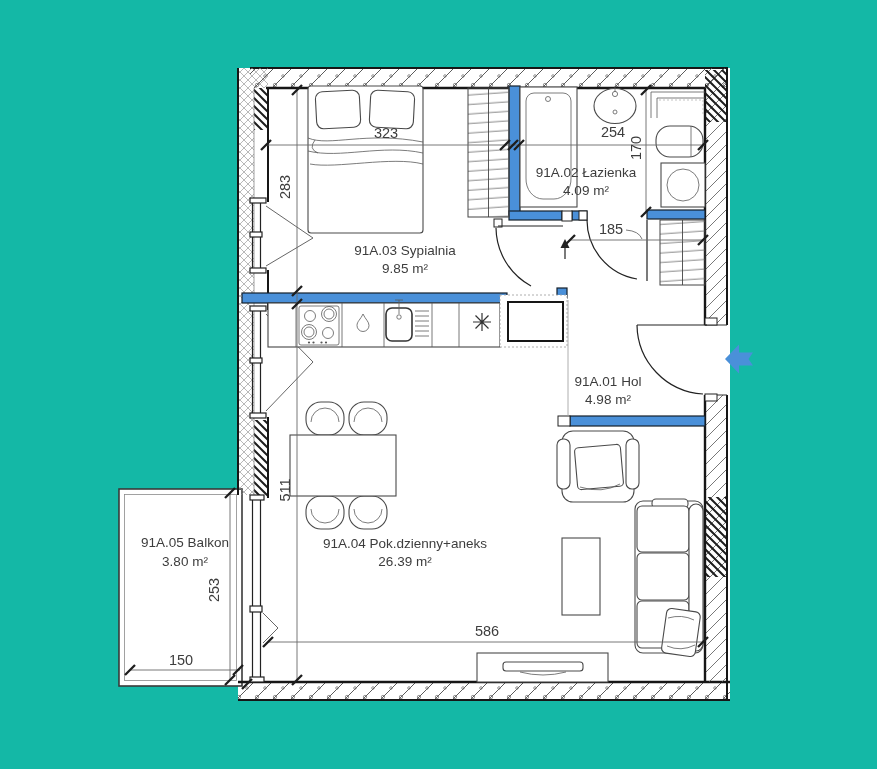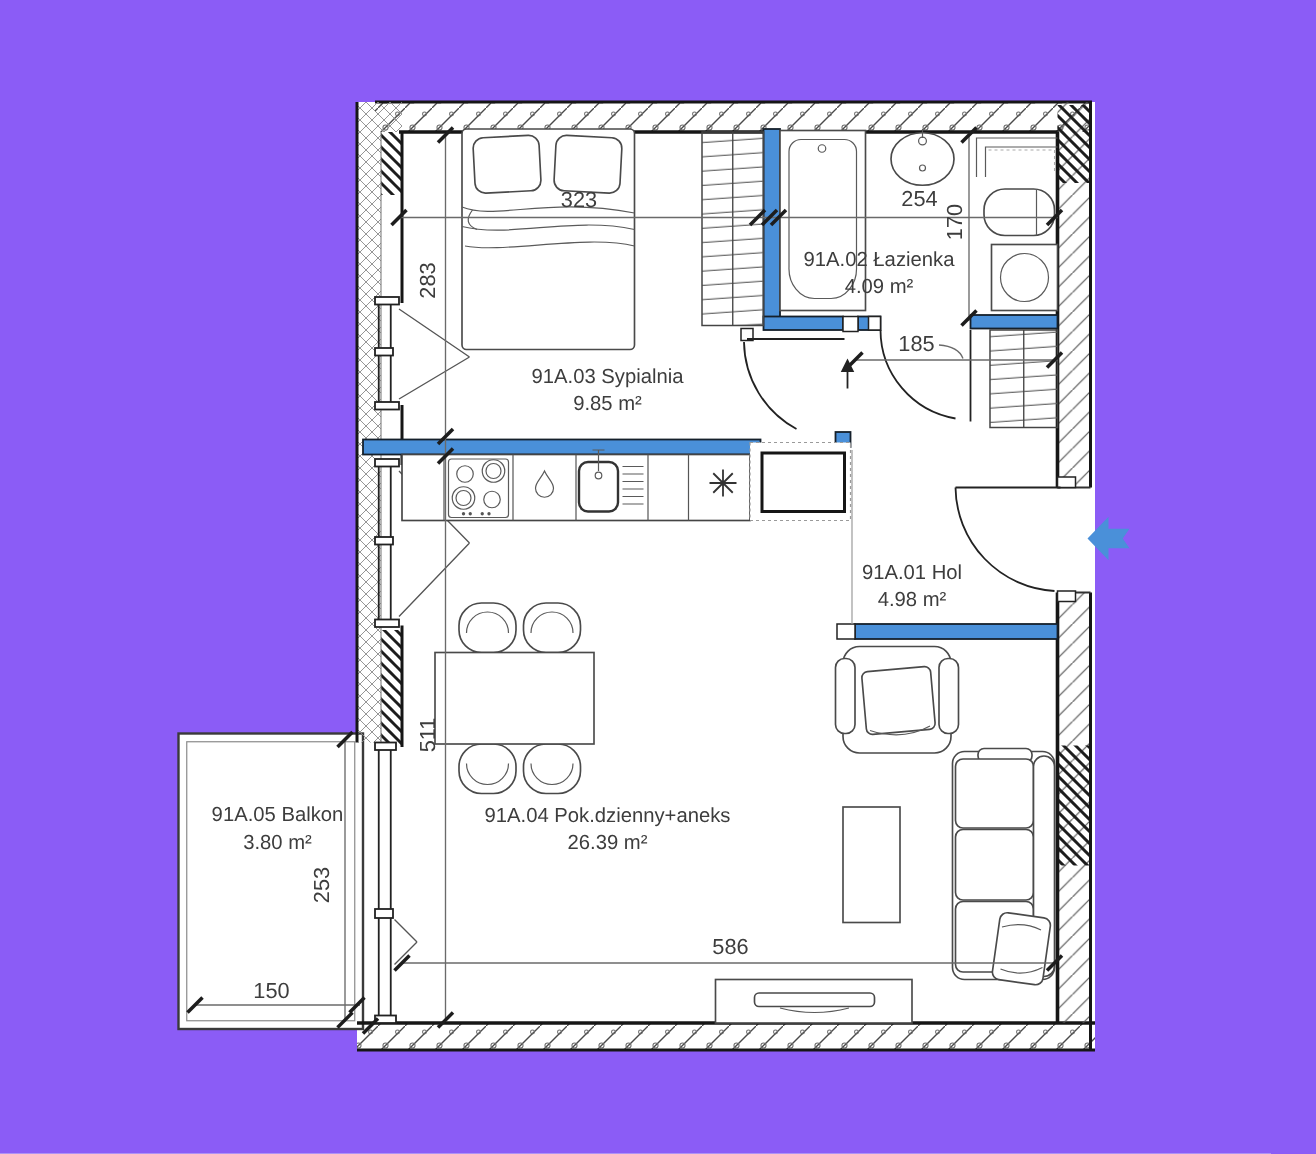--- a/index.html
+++ b/index.html
@@ -1,17 +1,17 @@
 <!DOCTYPE html>
 <html><head>
 <meta charset="utf-8">
 <style>
   html,body{margin:0;padding:0;}
   body{background:#e9edf2;font-family:"Liberation Sans", sans-serif;}
-  .stage{position:relative;width:877px;height:769px;background:#8b5cf6;overflow:hidden;}
+  .stage{position:relative;width:877px;height:769px;background:#14b8a6;overflow:hidden;}
   svg{position:absolute;left:0;top:0;}
   text{font-family:"Liberation Sans", sans-serif;}
   .roomname{font-size:13.5px;fill:#3d3d3d;}
   .roomarea{font-size:13.5px;fill:#3d3d3d;}
   .dim{font-size:14.5px;fill:#3d3d3d;}
   .furn{stroke:#4a4a4a;stroke-width:1.1;fill:#fff;}
   .furnthin{stroke:#5a5a5a;stroke-width:0.8;fill:none;}
   .wallline{stroke:#161616;fill:none;}
   .doorarc{stroke:#222;stroke-width:1.2;fill:none;}
   .dimline{stroke:#6a6a6a;stroke-width:0.9;fill:none;}

